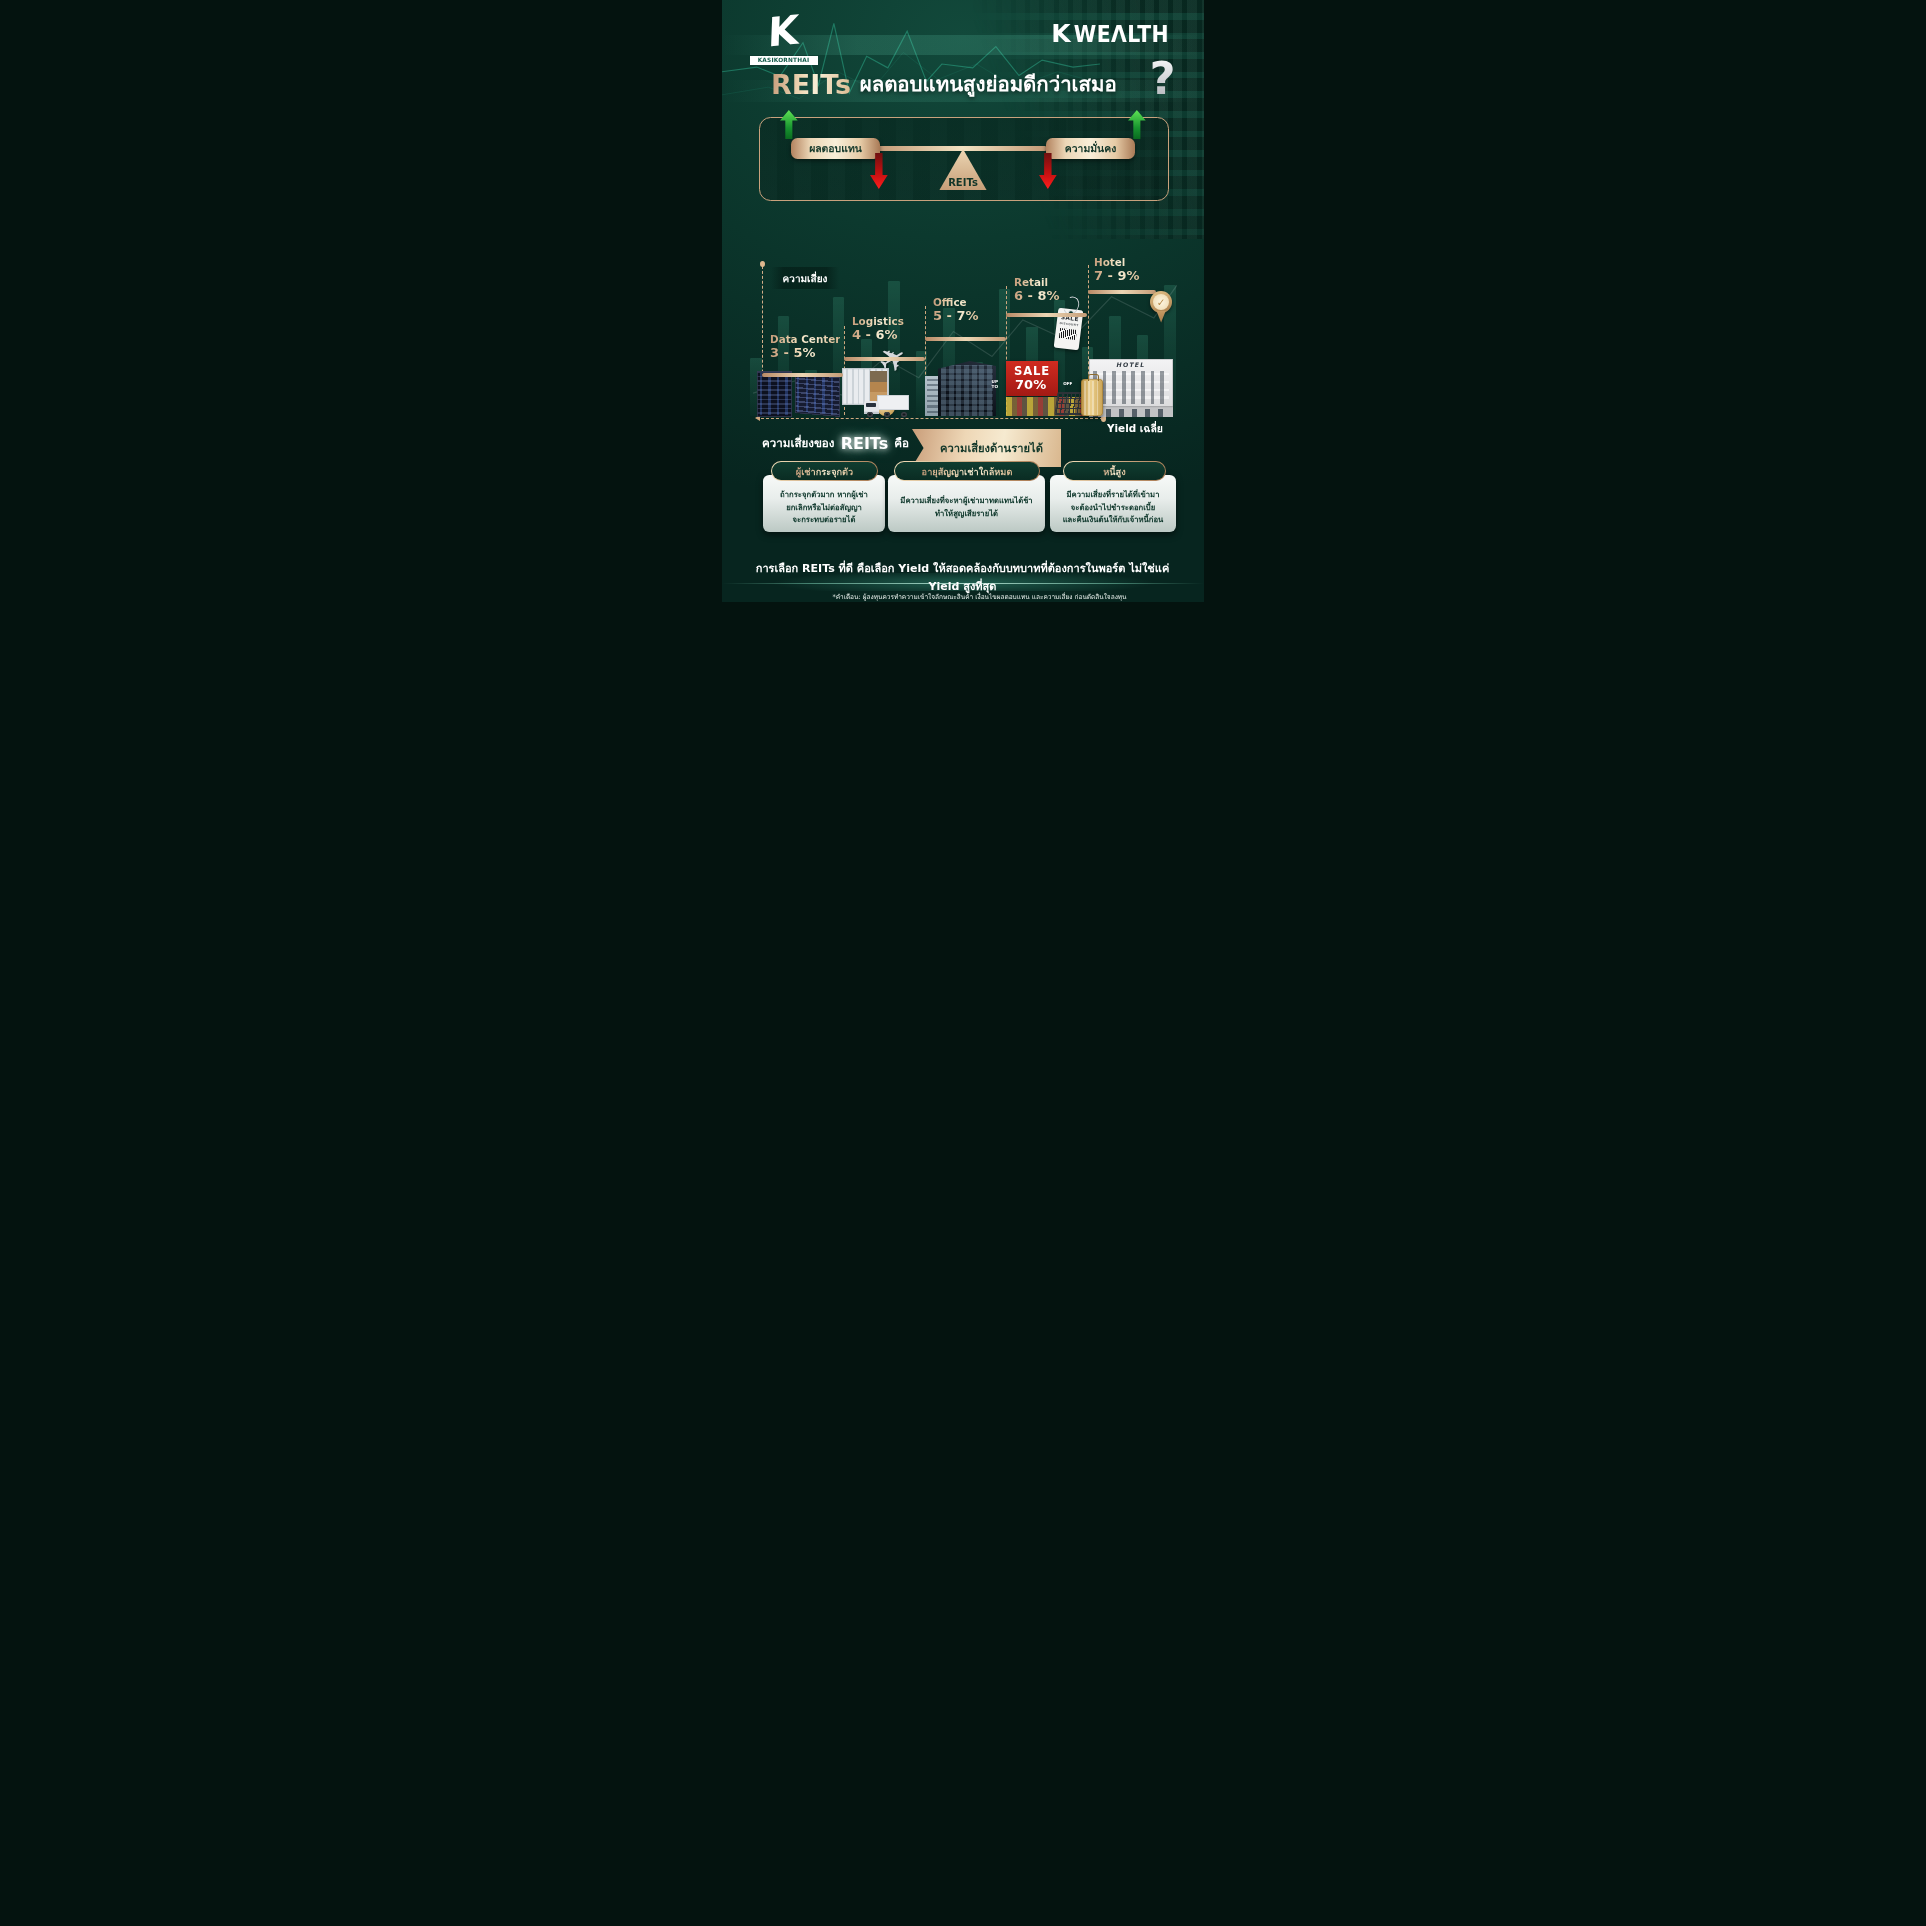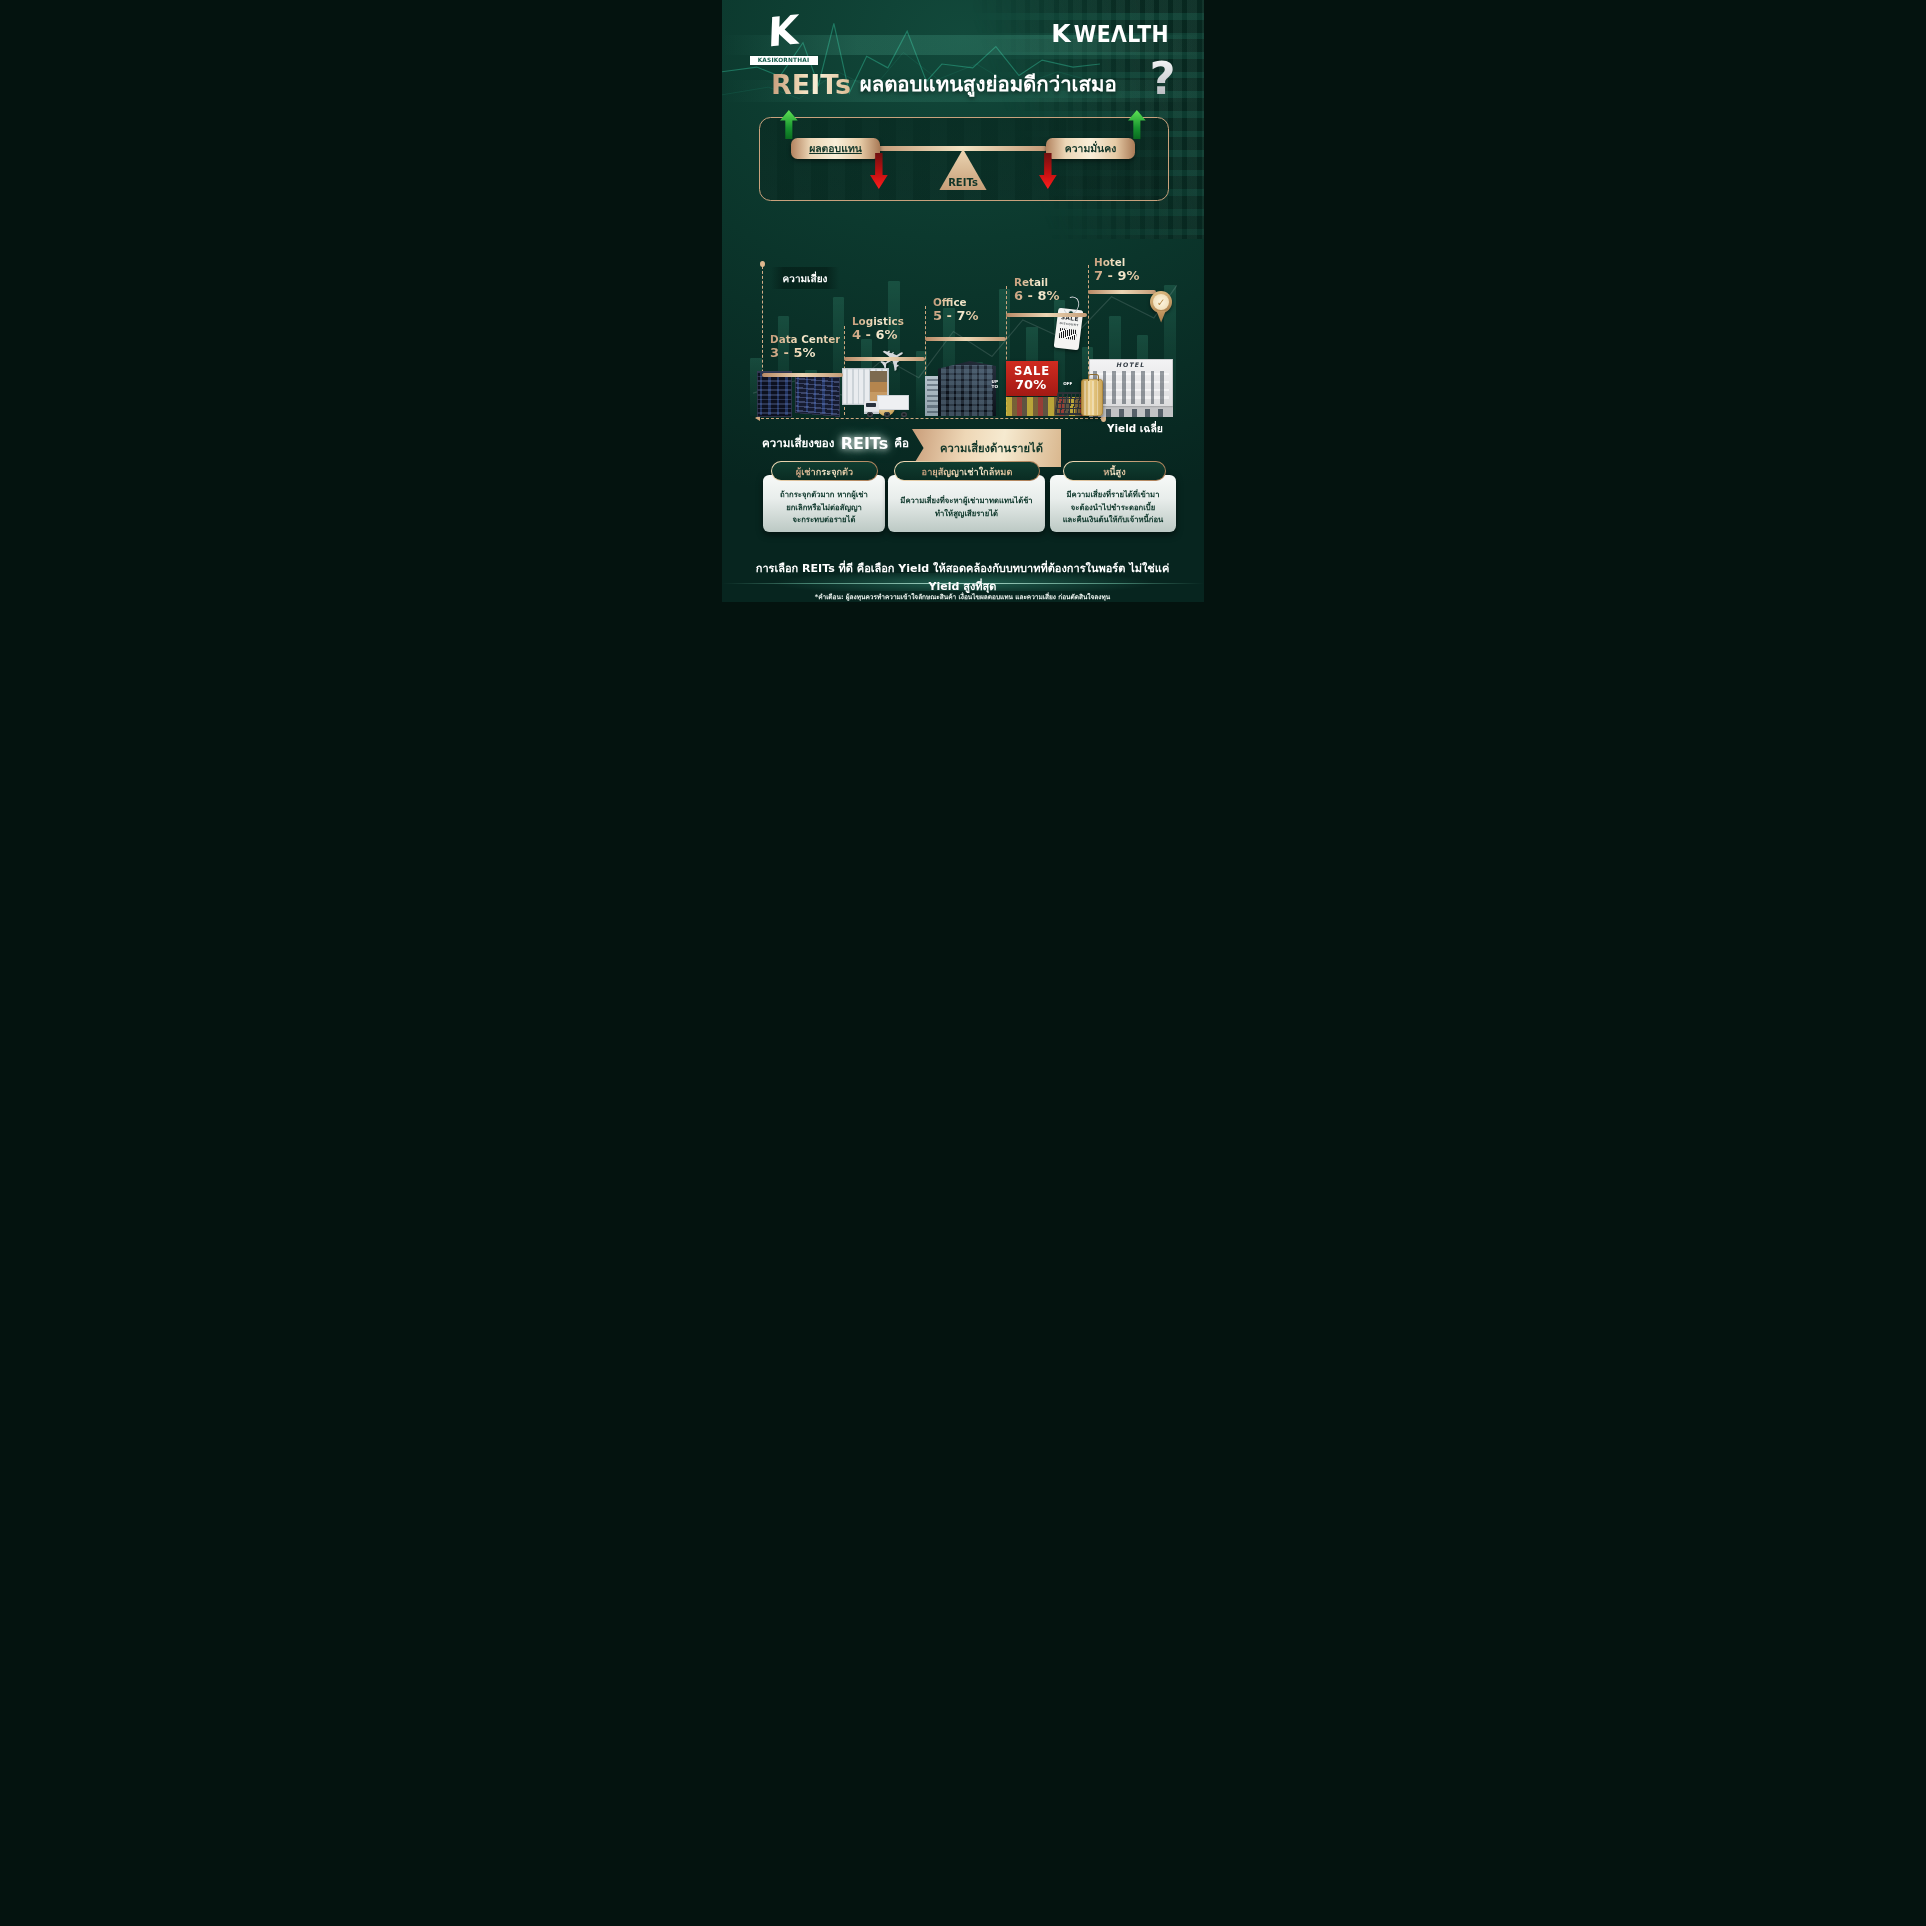--- a/index.html
+++ b/index.html
@@ -50,21 +50,21 @@
   .arrow-down{position:absolute;width:17.7px;height:36px;z-index:3;
     clip-path:polygon(50% 100%,100% 61%,71% 61%,71% 0,29% 0,29% 61%,0 61%);
     background:linear-gradient(180deg,#6e1010,#c31111 55%,#ff1d1d);}
   .ad-l{left:148px;top:153px;} .ad-r{left:317px;top:153px;}
   .beam{position:absolute;left:156px;top:146px;width:169px;height:5px;border-radius:2.7px;z-index:1;
     background:linear-gradient(90deg,#c49a76,#f2e2c2 50%,#c49a76);}
   .pill{position:absolute;top:138px;width:89px;height:21px;border-radius:6.5px;z-index:2;
     background:linear-gradient(90deg,#b3835f,#ecd7b7 22%,#f8eed8 50%,#e6cba6 78%,#a97a56);
     display:flex;align-items:center;justify-content:center;font-size:10.4px;font-weight:800;color:#113528;
     box-shadow:0 1.9px 4.6px rgba(0,0,0,.45);}
-  .pill-l{left:69px;text-decoration:underline;} .pill-r{left:324px;}
+  .pill-l{left:69px;} .pill-r{left:324px;}
   .fulcrum{position:absolute;left:210px;top:149px;width:62px;height:41px;z-index:2;
     clip-path:polygon(50% 0,88% 100%,12% 100%);background:linear-gradient(180deg,#ecd6b3,#c69e78);
     display:flex;align-items:flex-end;justify-content:center;padding-bottom:2.3px;box-sizing:border-box;
     font-size:10px;font-weight:800;color:#113528;}
   
   .principle{position:absolute;left:37px;top:206px;width:408px;height:45px;border-radius:7px;
     background:linear-gradient(180deg,#2f8c78,#17614f 55%,#0e4a3b);
     box-shadow:inset 0 1.2px 3.9px rgba(255,255,255,.18), 0 3.1px 6.2px rgba(0,0,0,.35);
     display:flex;flex-direction:column;align-items:center;justify-content:center;gap:3.5px;}
   .principle .l1{font-size:9.6px;font-weight:800;color:#fff;}
@@ -208,22 +208,22 @@
     background:linear-gradient(180deg,#10ality3d30,#0a2c23) padding-box,linear-gradient(120deg,#f3dfba,#a87850) border-box;
     background:linear-gradient(180deg,#103d30,#0a2c23) padding-box,linear-gradient(120deg,#f3dfba,#a87850) border-box;
     display:flex;align-items:center;justify-content:center;box-sizing:border-box;}
   .card-head span{font-size:9.2px;font-weight:800;}
   .cd1{left:41px;width:122px}.ch1{left:49px;width:107px}
   .cd2{left:166px;width:157px}.ch2{left:172px;width:146px}
   .cd3{left:328px;width:126px}.ch3{left:341px;width:103px}
   
   .conclusion{position:absolute;left:21px;top:559px;width:439px;text-align:center;
     font-size:11px;font-weight:800;color:#fff;z-index:2;}
-  .disclaimer{position:absolute;left:23px;top:592px;width:435px;text-align:center;
-    font-size:6.5px;font-weight:700;color:#edf4f0;z-index:2;}
+  .disclaimer{position:absolute;left:40px;top:592px;width:435px;text-align:center;
+    font-size:6.5px;font-weight:400;color:#edf4f0;z-index:2;}
 </style>
 </head>
 <body>
 
 <div class="page">
 
   <div class="mosaic"></div>
   <svg class="ecg" width="378" height="116" viewBox="0 0 980 300">
     <polyline points="0,170 90,158 150,182 210,95 250,205 290,45 330,225 375,130 430,160 480,65 530,195 570,150 650,160 710,105 770,180 830,140 910,158 980,150" fill="none" stroke="#3cdfb4" stroke-width="3" opacity="0.35"></polyline>
     <polyline points="0,230 120,210 200,240 300,170 390,215 470,120 560,190 660,150 760,210 870,170 980,200" fill="none" stroke="#2bbf9a" stroke-width="2" opacity="0.15"></polyline>

